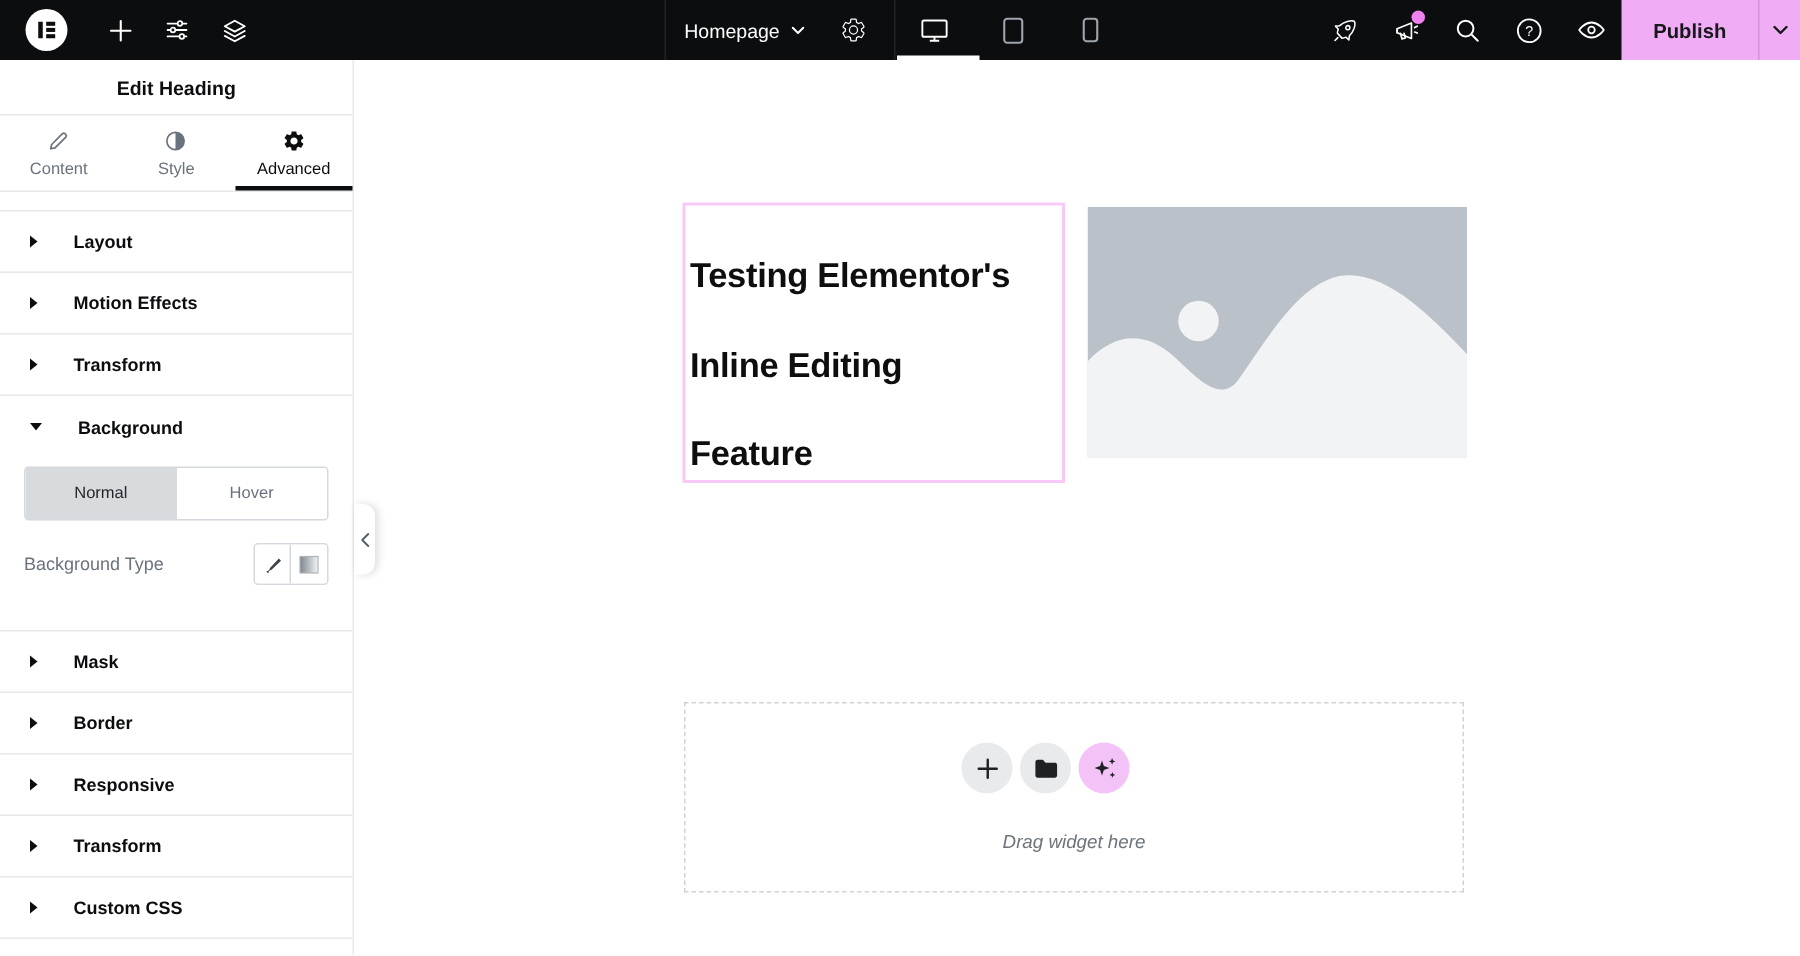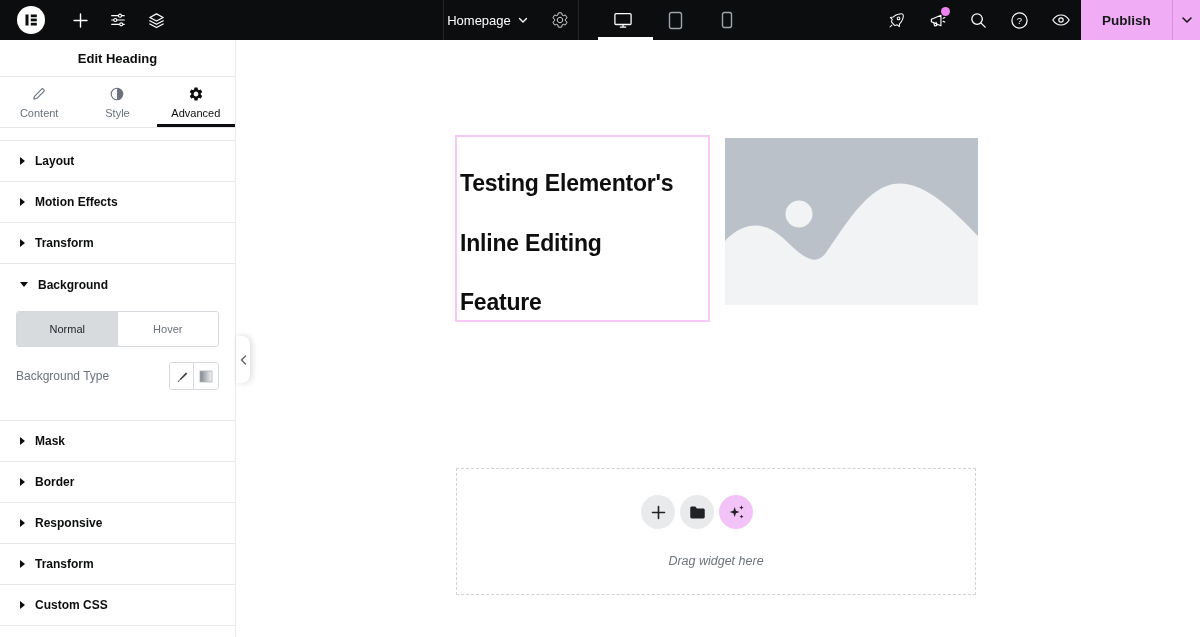--- a/index.html
+++ b/index.html
@@ -9,21 +9,21 @@
 
   
   .topbar { position:absolute; left:0; top:0; width:1200px; height:40px;
     background:#0c0d0e; z-index:30; }
   .tb-left { position:absolute; left:0; top:0; height:40px; display:flex;
     align-items:center; padding-left:17px; }
   .logo-circle { width:28px; height:28px; border-radius:50%; background:#fff;
     display:flex; align-items:center; justify-content:center; margin-right:16px; cursor:pointer; }
   .tb-iconbtn { width:38px; height:40px; display:flex; align-items:center;
     justify-content:center; cursor:pointer; position:relative; }
-  .tb-doc { position:absolute; left:443px; top:0; width:136px; height:40px;
+  .tb-doc { position:absolute; left:443px; top:0; width:154px; height:40px;
     border-left:1px solid #222427; border-right:1px solid #222427;
     display:flex; align-items:center; justify-content:center; }
   .tb-doc .doc-name { color:#fff; font-size:13px; margin-right:6px; cursor:pointer; }
   .tb-doc .doc-chev { margin-right:16px; display:flex; cursor:pointer; }
   .tb-devices { position:absolute; left:597px; top:0; height:40px; display:flex; }
   .device-btn { width:52px; height:40px; display:flex; align-items:center;
     justify-content:center; cursor:pointer; position:relative; }
   .device-btn.active::after { content:""; position:absolute; left:1px; right:-4px;
     bottom:0; height:3px; background:#fff; }
   .tb-right { position:absolute; right:119px; top:0; height:40px; display:flex; align-items:center; }
@@ -43,21 +43,21 @@
   .panel-title { height:37px; display:flex; align-items:center; justify-content:center;
     font-size:13px; font-weight:700; color:#0c0d0e; border-bottom:1px solid #e6e8ea; }
   .panel-tabs { display:flex; height:51px; border-bottom:1px solid #e6e8ea; }
   .panel-tab { flex:1; display:flex; flex-direction:column; align-items:center;
     justify-content:center; gap:5px; cursor:pointer; border-bottom:3px solid transparent; padding-top:3px; }
   .panel-tab .tab-label { font-size:11px; color:#69727d; }
   .panel-tab.active { border-bottom-color:#0c0d0e; }
   .panel-tab.active .tab-label { color:#0c0d0e; }
   .sections { margin-top:12px; border-top:1px solid #e6e8ea; }
   .section-row { height:41px; display:flex; align-items:center; padding:0 20px;
-    gap:10px; cursor:pointer; border-bottom:1px solid #e6e8ea; }
+    gap:24px; cursor:pointer; border-bottom:1px solid #e6e8ea; }
   .section-row.no-border { border-bottom:none; }
   .section-label { font-size:12px; font-weight:700; color:#0c0d0e; }
   .caret-right { width:0; height:0; border-top:4px solid transparent;
     border-bottom:4px solid transparent; border-left:5px solid #0c0d0e; }
   .caret-down { width:0; height:0; border-left:4px solid transparent;
     border-right:4px solid transparent; border-top:5px solid #0c0d0e; }
   .bg-content { padding:6px 16px 30px; border-bottom:1px solid #e6e8ea; }
   .state-tabs { display:flex; height:36px; border:1px solid #d5d8dc; border-radius:3px;
     overflow:hidden; }
   .state-tab { flex:1; display:flex; align-items:center; justify-content:center;

